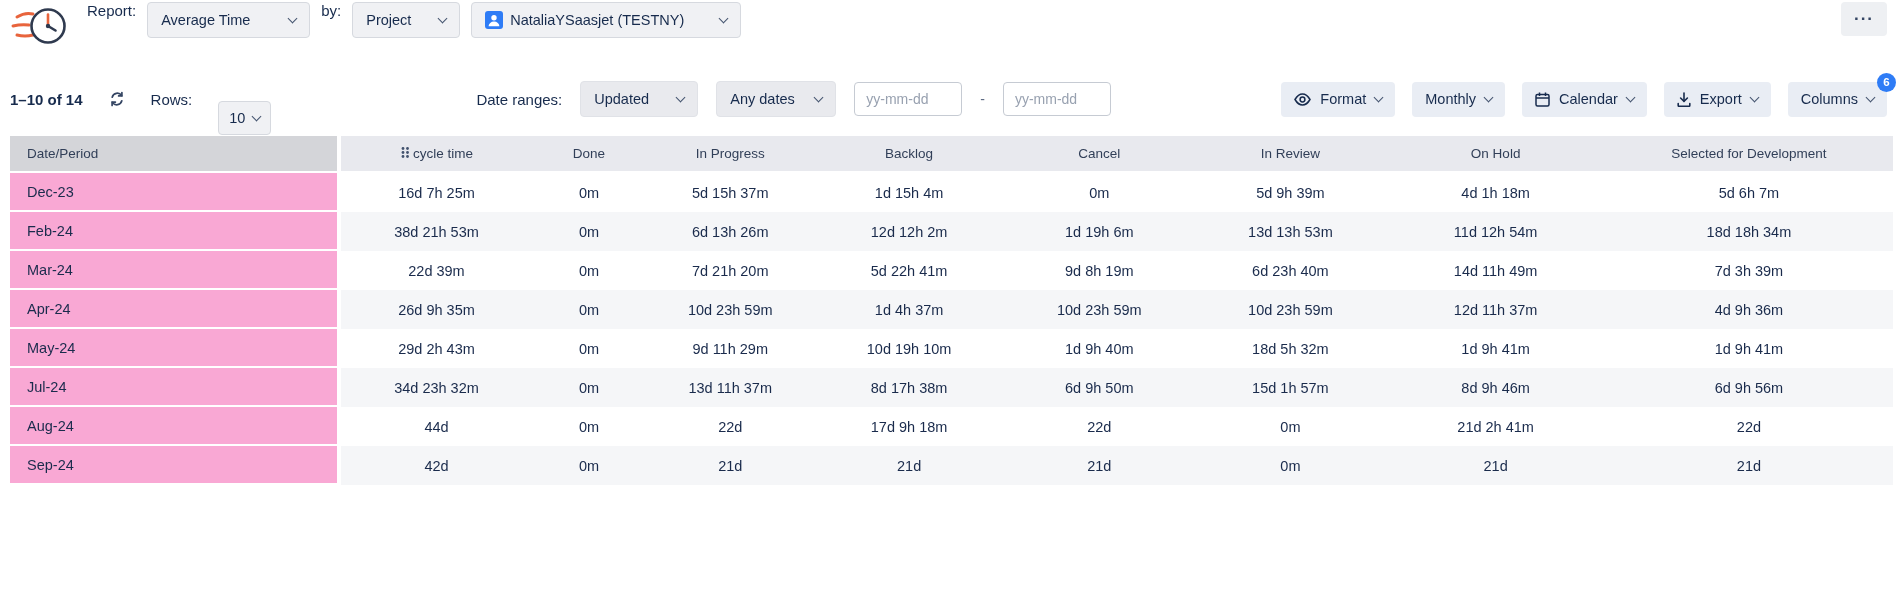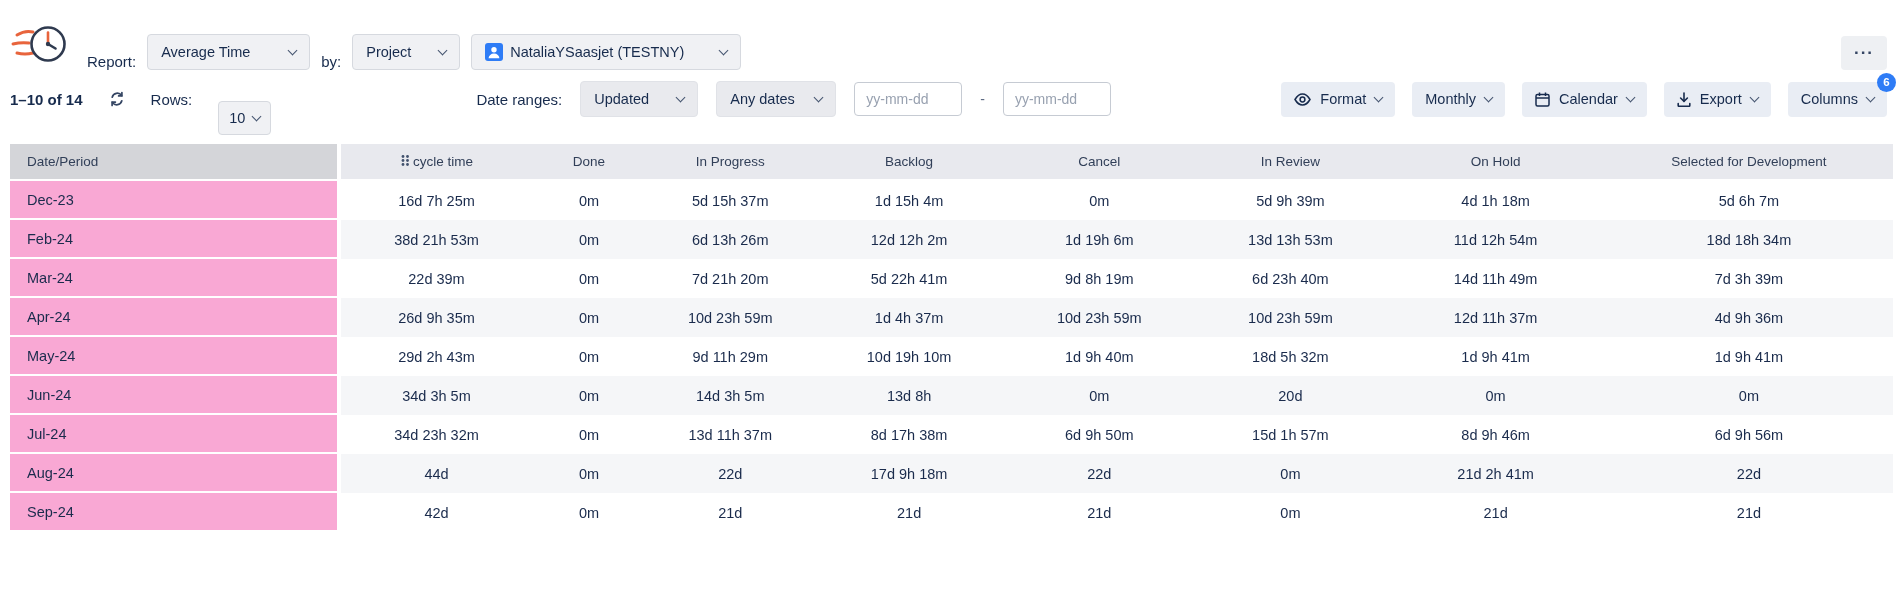--- a/index.html
+++ b/index.html
@@ -1,20 +1,20 @@
 <!DOCTYPE html>
 <html><head>
 <meta charset="utf-8">
 <style>
   * { box-sizing: border-box; margin: 0; padding: 0; }
   html,body { width: 1903px; height: 595px; background: #fff; overflow: hidden;
     font-family: "Liberation Sans", sans-serif; color: #172b4d; }
 
   
-  .topbar { display: flex; align-items: flex-end; height: 70px; padding: 8px 16px 0 10px; gap: 11px; }
+  .topbar { display: flex; align-items: flex-start; height: 70px; padding: 2px 16px 0 10px; gap: 11px; }
   .logo { display: flex; align-items: center; margin-right: 6px; }
   .lbl { font-size: 15px; color: #172b4d; white-space: nowrap; }
   .select { display: inline-flex; align-items: center; gap: 10px; background: #f0f1f4;
     border: 1px solid #d6d9df; border-radius: 4px; height: 36px; padding: 0 13px;
     font-size: 14.5px; color: #172b4d; cursor: pointer; font-family: inherit; white-space: nowrap; }
   .chev { width: 7px; height: 7px; border-right: 1.8px solid #44546f; border-bottom: 1.8px solid #44546f;
     transform: rotate(45deg); display: inline-block; margin-top: -4px; flex: 0 0 auto; }
   .avatar { display: inline-flex; margin-right: -2px; }
   .spacer { flex: 1; }
   .more-btn { background: #eef0f3; border: none; border-radius: 4px; height: 34px; width: 46px;
@@ -34,21 +34,21 @@
   .dash { color: #5e6c84; font-size: 14px; }
   .tb-right { margin-left: auto; display: flex; align-items: center; gap: 17px; }
   .btn { position: relative; display: inline-flex; align-items: center; gap: 9px; background: #e9edf4;
     border: none; border-radius: 4px; height: 35px; padding: 0 13px; font-size: 14.5px;
     color: #172b4d; cursor: pointer; font-family: inherit; white-space: nowrap; }
   .badge { position: absolute; top: -9px; right: -9px; background: #2e7cf6; color: #fff;
     width: 19px; height: 19px; border-radius: 50%; font-size: 11.5px; font-weight: 700;
     display: flex; align-items: center; justify-content: center; }
 
   
-  table { width: 1883px; margin: 16px 10px 0; border-collapse: separate; border-spacing: 0;
+  table { width: 1883px; margin: 8px 10px 0; border-collapse: separate; border-spacing: 0;
     table-layout: fixed; font-size: 14.5px; }
   thead th { background: #e8e9ee; height: 37px; font-weight: 400; color: #313f58; font-size: 13.5px;
     text-align: center; border-bottom: 2px solid #fff; overflow: hidden; white-space: nowrap; }
   thead th:first-child { background: #d4d5d9; text-align: left; padding-left: 17px; border-right: 4px solid #fff; }
   tbody td { height: 39px; text-align: center; color: #1a2b4c; white-space: nowrap; overflow: hidden; }
   tbody td:first-child { background: #f9a8d4; text-align: left; padding-left: 17px;
     border-right: 4px solid #fff; border-bottom: 2px solid #fff; }
   tbody tr:nth-child(even) td:not(:first-child) { background: #f5f6f8; }
   .drag-dots { vertical-align: -1px; margin-right: 3px; }
 </style>
@@ -251,31 +251,20 @@
         <td>29d 2h 43m</td>
         <td>0m</td>
         <td>9d 11h 29m</td>
         <td>10d 19h 10m</td>
         <td>1d 9h 40m</td>
         <td>18d 5h 32m</td>
         <td>1d 9h 41m</td>
         <td>1d 9h 41m</td>
       </tr>
       <tr>
-        <td>Jun-24</td>
-        <td>34d 3h 5m</td>
-        <td>0m</td>
-        <td>14d 3h 5m</td>
-        <td>13d 8h</td>
-        <td>0m</td>
-        <td>20d</td>
-        <td>0m</td>
-        <td>0m</td>
-      </tr>
-      <tr>
         <td>Jul-24</td>
         <td>34d 23h 32m</td>
         <td>0m</td>
         <td>13d 11h 37m</td>
         <td>8d 17h 38m</td>
         <td>6d 9h 50m</td>
         <td>15d 1h 57m</td>
         <td>8d 9h 46m</td>
         <td>6d 9h 56m</td>
       </tr>

